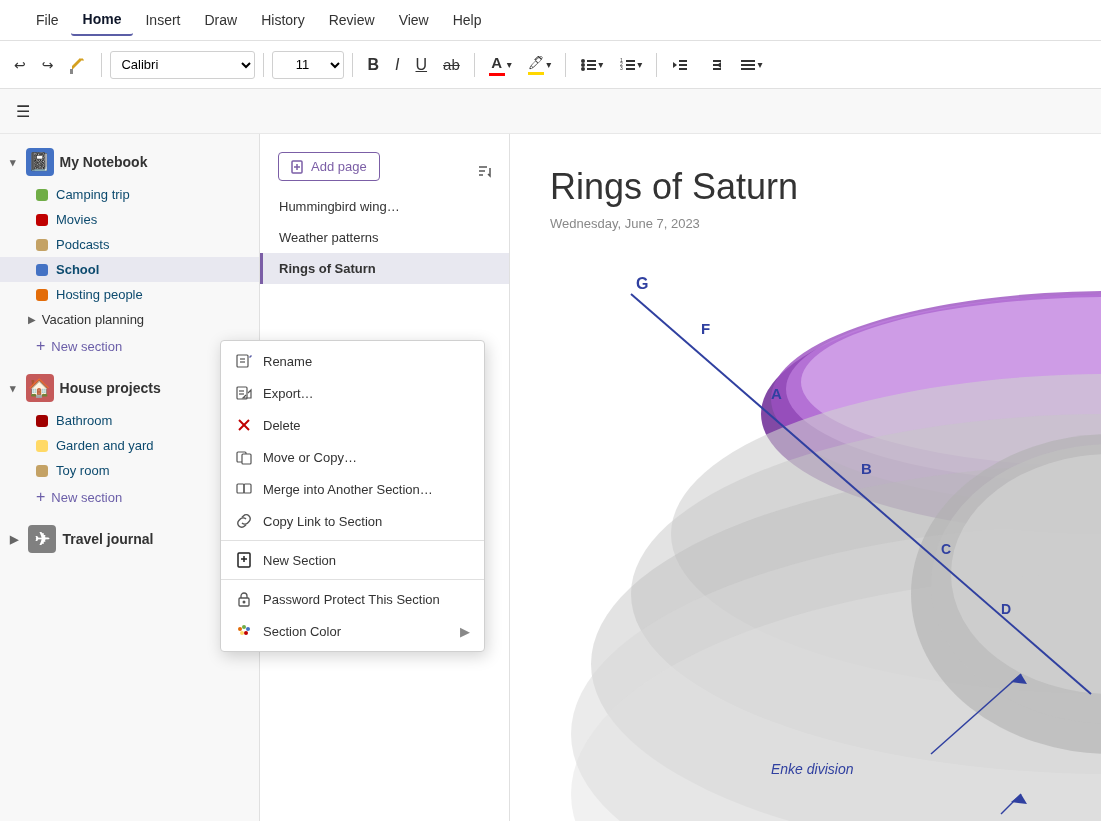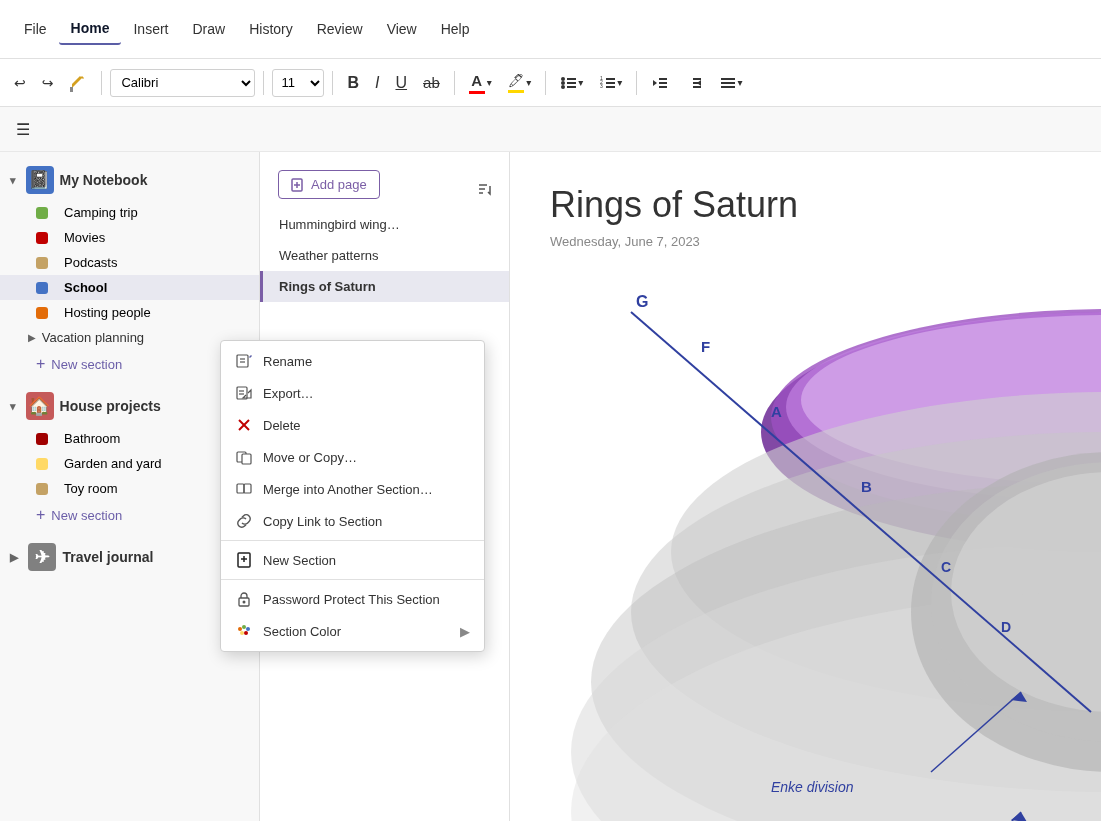--- a/index.html
+++ b/index.html
@@ -1,21 +1,21 @@
 <!DOCTYPE html>
 <html><head>
   <meta charset="utf-8">
   <style>
     * { box-sizing: border-box; margin: 0; padding: 0; }
     body { font-family: 'Segoe UI', Arial, sans-serif; font-size: 13px; background: #f3f3f3; overflow: hidden; width: 1101px; height: 821px; }
 
     
     .menu-bar {
       display: flex; align-items: center; background: #fff;
-      border-bottom: 1px solid #e0e0e0; padding: 0 12px; height: 59px;
+      border-bottom: 1px solid #e0e0e0; padding: 0 24px; height: 41px;
     }
     .menu-item {
       padding: 4px 12px; cursor: pointer; font-size: 14px; color: #333;
       border-radius: 3px; height: 32px; display: flex; align-items: center;
     }
     .menu-item.active { color: #0f172a; border-bottom: 2px solid #5b5ea6; font-weight: 600; }
 
     
     .toolbar {
       display: flex; align-items: center; background: #fff;
@@ -26,21 +26,21 @@
       border-radius: 3px; font-size: 14px; display: flex; align-items: center;
       height: 32px; color: #333;
     }
     .tb-separator { width: 1px; height: 24px; background: #d0d0d0; margin: 0 4px; }
     .font-select {
       border: 1px solid #d0d0d0; border-radius: 3px; padding: 2px 6px;
       font-size: 13px; height: 28px; min-width: 120px; background: #fff;
     }
     .font-size-select {
       border: 1px solid #d0d0d0; border-radius: 3px; padding: 2px 4px;
-      font-size: 13px; height: 28px; width: 52px; background: #fff;
+      font-size: 13px; height: 28px; width: 72px; background: #fff; text-align: center;
     }
     .tb-bold { font-weight: bold; font-size: 16px; }
     .tb-italic { font-style: italic; font-size: 16px; }
     .tb-underline { text-decoration: underline; font-size: 16px; }
     .tb-strike { text-decoration: line-through; font-size: 15px; }
     .color-btn { position: relative; }
     .color-underline-a { display: inline-block; width: 16px; height: 3px; background: red; margin-top: 2px; }
     .color-underline-h { display: inline-block; width: 16px; height: 3px; background: #FFD700; margin-top: 2px; }
 
     
@@ -61,21 +61,21 @@
       display: flex; align-items: center; padding: 6px 10px; cursor: pointer;
       font-weight: 600; font-size: 14px; color: #333; gap: 6px;
     }
     .nb-icon { width: 28px; height: 28px; border-radius: 4px; display: flex; align-items: center; justify-content: center; font-size: 18px; }
     .nb-icon-blue { background: #4472c4; color: #fff; }
     .nb-icon-red { background: #c55a5a; color: #fff; }
     .nb-icon-gray { background: #808080; color: #fff; }
     .chevron { font-size: 11px; color: #666; margin-right: 4px; }
     .section-item {
       display: flex; align-items: center; padding: 5px 10px 5px 36px;
-      cursor: pointer; font-size: 13px; color: #000000; gap: 16px;
+      cursor: pointer; font-size: 13px; color: #0c4a6e; gap: 8px;
     }
     .section-item.active { background: #e8e8f0; font-weight: 600; }
     .section-dot { width: 12px; height: 12px; border-radius: 3px; flex-shrink: 0; }
     .dot-green { background: #70ad47; }
     .dot-red { background: #c00000; }
     .dot-tan { background: #c4a265; }
     .dot-blue { background: #4472c4; }
     .dot-orange { background: #e36c09; }
     .dot-yellow { background: #ffd966; }
     .dot-darkred { background: #a00000; }

